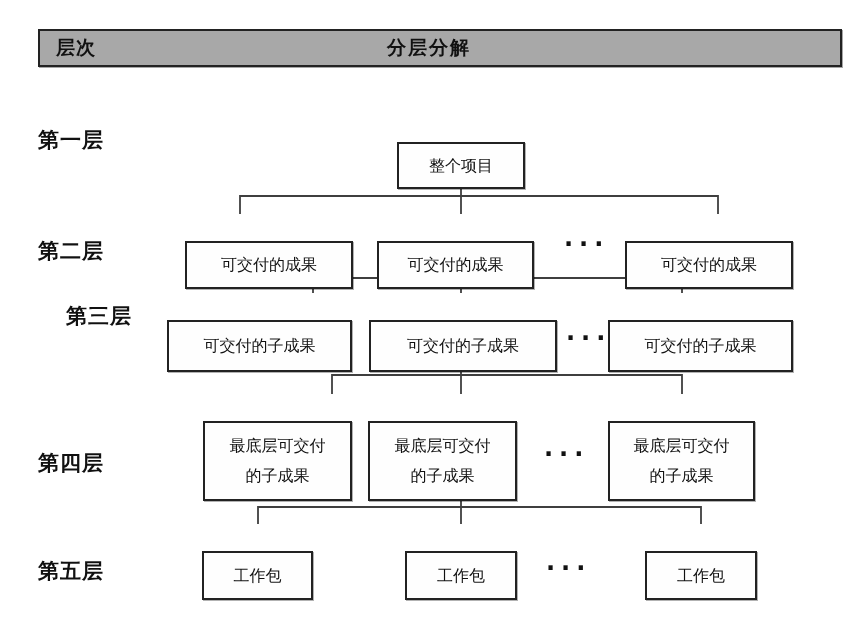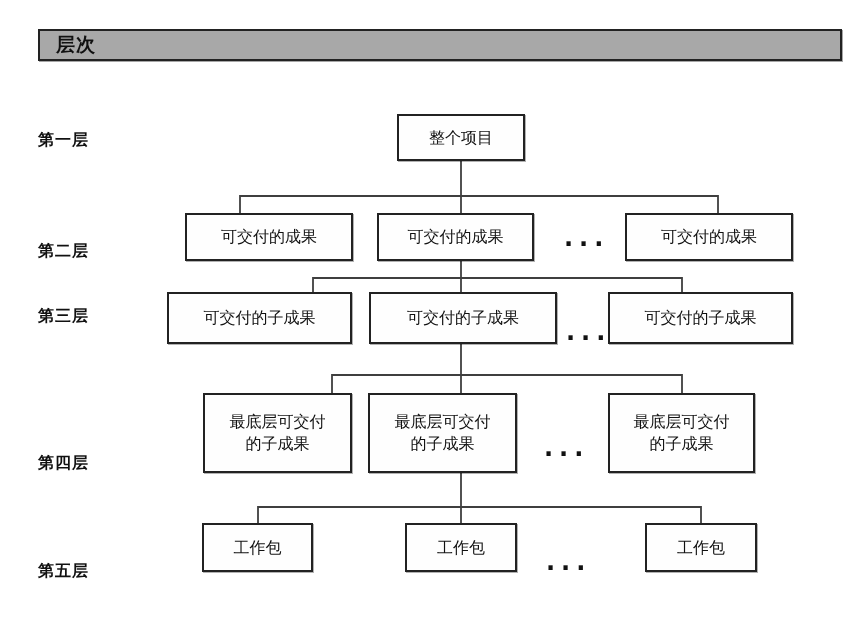--- a/index.html
+++ b/index.html
@@ -9,21 +9,21 @@
     height: 623px;
     background: #ffffff;
     font-family: "DejaVu Sans", "Liberation Sans", sans-serif;
     color: #111111;
     overflow: hidden;
   }
   
   .header-bar {
     position: absolute;
     left: 38px; top: 29px;
-    width: 804px; height: 32px;
+    width: 804px; height: 38px;
     background: #a8a8a8;
     border: 2px solid #222222;
     box-sizing: border-box;
     box-shadow: 1px 1px 0 rgba(0,0,0,0.35);
   }
   .header-bar .col-label {
     position: absolute;
     left: 16px; top: 50%;
     transform: translateY(-50%);
     font-size: 19px; font-weight: 600;
@@ -35,43 +35,44 @@
     left: 347px; top: 50%;
     transform: translateY(-50%);
     font-size: 19px; font-weight: 600;
     letter-spacing: 2px;
     white-space: nowrap;
   }
   
   .row-label {
     position: absolute;
     left: 38px;
-    font-size: 16px;
+    font-size: 21px;
     font-weight: 600;
     line-height: 18px;
     letter-spacing: 1px;
     white-space: nowrap;
   }
   
   .node {
     position: absolute;
     border: 2px solid #222222;
     background: #fefefe;
     box-sizing: border-box;
     display: flex;
     align-items: center;
     justify-content: center;
     text-align: center;
     font-size: 16px;
     line-height: 22px;
     white-space: pre-line;
     box-shadow: 1px 1px 0 rgba(0,0,0,0.3);
     z-index: 2;
+    margin-top: 28px;
   }
-  .node.two-line { line-height: 22px; }
+  .node.two-line { line-height: 30px; }
   
   .connectors {
     position: absolute;
     left: 0; top: 0;
     width: 850px; height: 623px;
     z-index: 1;
     pointer-events: none;
   }
   .connectors path {
     fill: none;
@@ -90,25 +91,26 @@
     z-index: 2;
   }
 </style>
 </head>
 <body>
 
 <div class="stage">
 
   <div class="header-bar">
     <span class="col-label">层次</span>
+    <span class="title-label">分层分解</span>
   </div>
 
   <div class="row-label" style="top:131px;">第一层</div>
   <div class="row-label" style="top:242px;">第二层</div>
-  <div class="row-label" style="top:307px;">第三层</div>
+  <div class="row-label" style="top:307px;margin-left:28px;">第三层</div>
   <div class="row-label" style="top:454px;">第四层</div>
   <div class="row-label" style="top:562px;">第五层</div>
 
   <svg class="connectors" viewBox="0 0 850 623" xmlns="http://www.w3.org/2000/svg">
     <path d="M461 160 L461 214"></path>
     <path d="M240 214 L240 196 L718 196 L718 214"></path>
     <path d="M461 260 L461 293"></path>
     <path d="M313 293 L313 278 L682 278 L682 293"></path>
     <path d="M461 344 L461 394"></path>
     <path d="M332 394 L332 375 L682 375 L682 394"></path>

